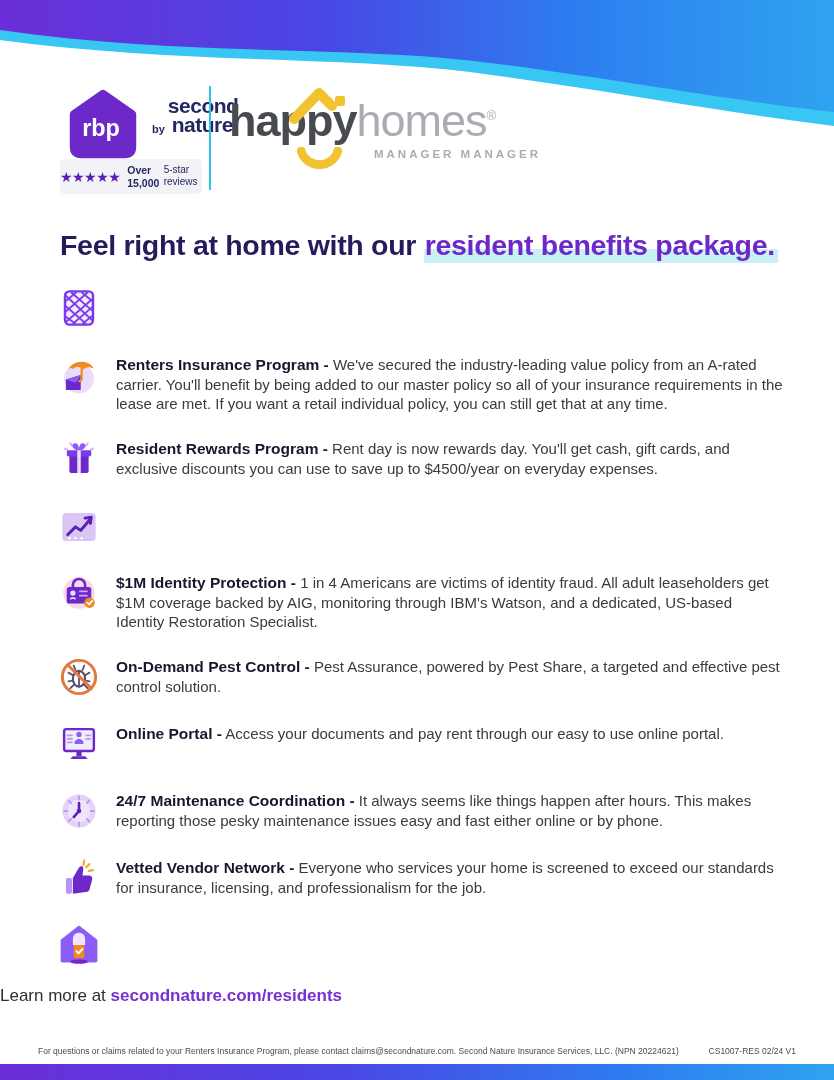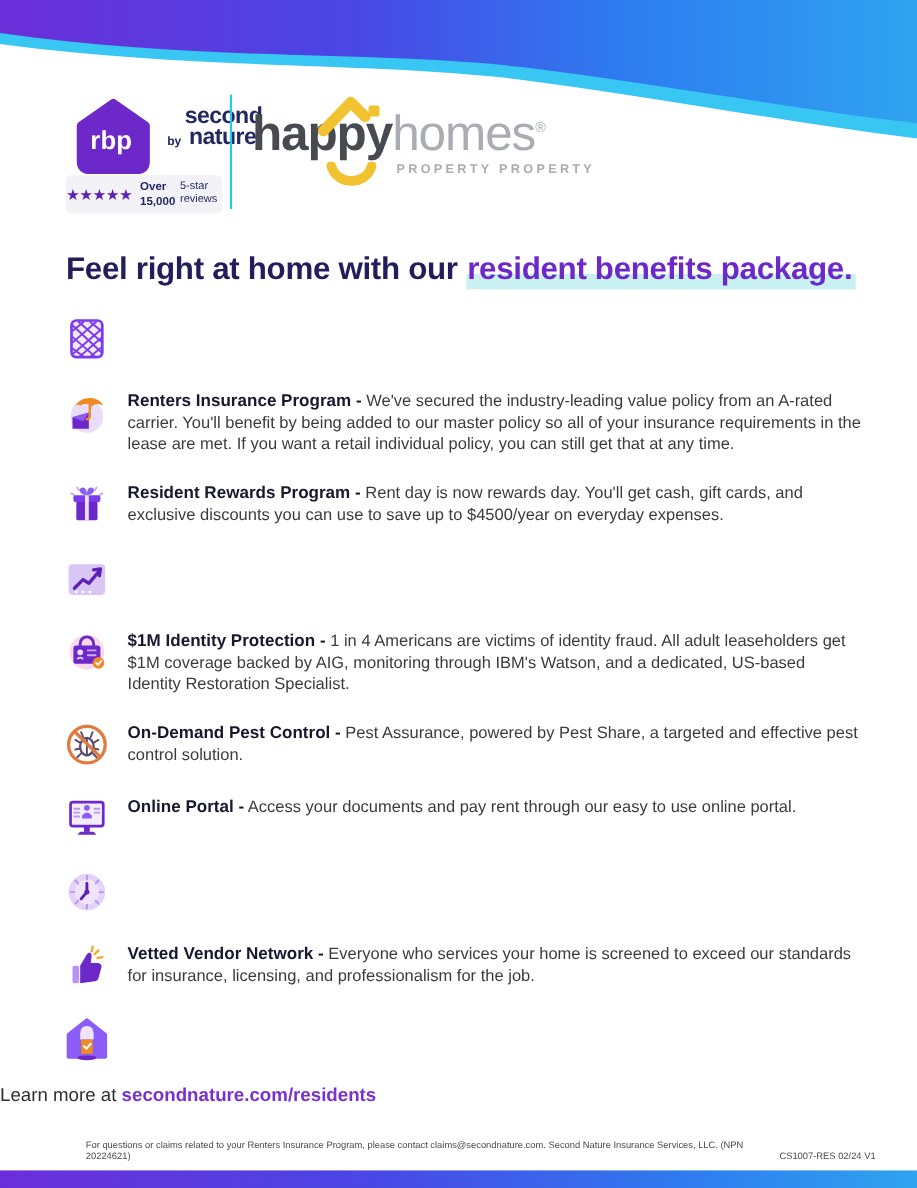--- a/index.html
+++ b/index.html
@@ -51,21 +51,21 @@
   .b-icon{flex:0 0 42px;width:42px;height:42px;display:inline-block;}
   .b-icon svg{width:42px;height:42px;display:block;}
   .b-text{margin:0;font-size:15px;line-height:1.28;color:#3b3b3b;padding-top:1px;}
   .b-title{font-size:15.5px;font-weight:700;color:#16182e;}
   
   .learn-more{position:absolute;left:0;right:0;top:986px;
     font-size:17px;color:#2e2e2e;}
   .learn-more .lnk{font-weight:700;color:#7a2fd0;}
   .fine-print{position:absolute;left:0;right:0;bottom:24px;display:flex;
     justify-content:space-between;align-items:flex-end;padding:0 38px;
-    font-size:8.5px;color:#4a4a4a;margin-left:40px;}
+    font-size:8.5px;color:#4a4a4a;}
   .fine-print .fp-r{white-space:nowrap;margin-left:24px;}
   .bottom-bar{position:absolute;left:0;right:0;bottom:0;height:16px;
     background:linear-gradient(90deg,#6b2ed8 0%,#4a46e4 40%,#2e7cf0 75%,#2fa3f0 100%);}
 </style>
 </head>
 <body>
 
 <div class="page">
 
   <svg class="wave" viewBox="0 0 834 132" preserveAspectRatio="none" aria-hidden="true">
@@ -109,21 +109,21 @@
     <svg class="hh-roof" viewBox="0 0 64 40" aria-hidden="true">
       <path d="M7 35 L32 9 L45 22" fill="none" stroke="#f2c230" stroke-width="10" stroke-linecap="round" stroke-linejoin="round"></path>
       <rect x="48" y="12" width="10" height="10" rx="2" fill="#f2c230"></rect>
     </svg>
     <div class="hh-words">
       <span class="w1">happy</span><span class="w2">homes</span><sup>®</sup>
     </div>
     <svg class="hh-smile" viewBox="0 0 48 28" aria-hidden="true">
       <path d="M5 4 C10 23 38 23 43 4" fill="none" stroke="#f2c230" stroke-width="9" stroke-linecap="round"></path>
     </svg>
-    <div class="hh-tagline">PROPERTY PROPERTY</div>
+    <div class="hh-tagline">MANAGER MANAGER</div>
   </div>
 
   <div class="headline">
     <span>Feel right at home with our </span><span class="hl">resident benefits package.</span>
   </div>
 
   <div class="benefits">
   <div class="benefit">
     <span class="b-icon">
           <svg viewBox="0 0 48 48">
@@ -217,20 +217,21 @@
   <div class="benefit">
     <span class="b-icon">
           <svg viewBox="0 0 48 48">
     <circle cx="24" cy="24" r="19" fill="#e4d2f7"></circle>
     <circle cx="24" cy="24" r="13" fill="#efe4fb"></circle>
     <path d="M24 7 v4 M24 37 v4 M7 24 h4 M37 24 h4 M12 12 l3 3 M33 33 l3 3 M36 12 l-3 3 M12 36 l3 -3" stroke="#b794f4" stroke-width="2" stroke-linecap="round"></path>
     <path d="M24 24 L24 15 M24 24 L18 31" stroke="#5b21b6" stroke-width="3" stroke-linecap="round"></path>
     <circle cx="24" cy="24" r="2.6" fill="#5b21b6"></circle>
   </svg>
         </span>
+    <p class="b-text"><strong class="b-title">24/7 Maintenance Coordination -</strong> <span class="b-desc">It always seems like things happen after hours. This makes reporting those pesky maintenance issues easy and fast either online or by phone.</span></p>
   </div>
 
   <div class="benefit">
     <span class="b-icon">
           <svg viewBox="0 0 48 48">
     <path d="M30 4 l-1 5 M36 8 l-4 4 M40 15 l-5 1" stroke="#f5a623" stroke-width="2.4" stroke-linecap="round"></path>
     <rect x="9" y="24" width="7" height="18" rx="2" fill="#b794f4"></rect>
     <path d="M17 42 V24 l7 -12 q4 -4 5 1 l-1 8 h8 q4 1 3 5 l-3 11 q-1 3 -4 3 Z" fill="#6d28c9"></path>
   </svg>
         </span>

